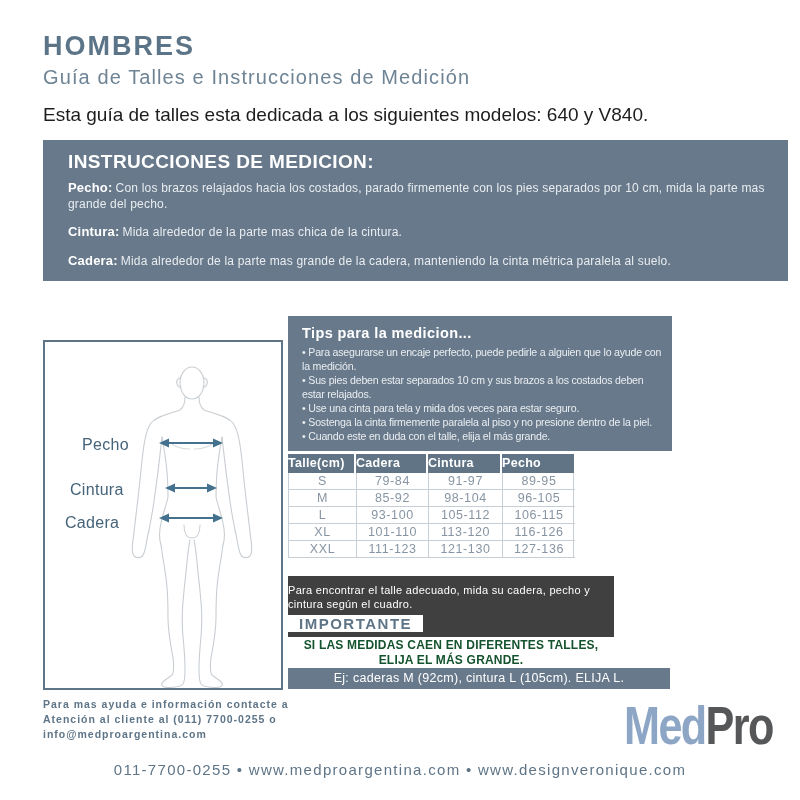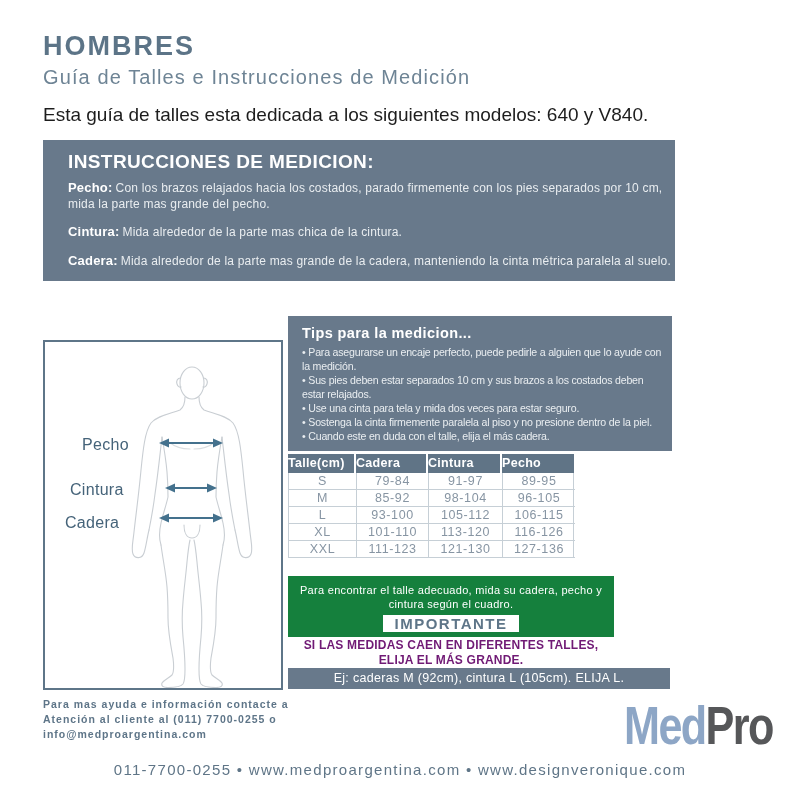--- a/index.html
+++ b/index.html
@@ -7,21 +7,21 @@
           font-family:"Liberation Sans", sans-serif; overflow:hidden; }
 
   
   .title { position:absolute; left:43px; top:31px; font-size:27px; font-weight:bold;
            letter-spacing:2px; color:#5c7487; }
   .subtitle { position:absolute; left:43px; top:66px; font-size:20px;
               letter-spacing:1.1px; color:#6e8495; }
   .intro { position:absolute; left:43px; top:104px; font-size:19px; color:#1d1d1d; }
 
   
-  .instr-box { position:absolute; left:43px; top:140px; width:632px; height:141px;
+  .instr-box { position:absolute; left:43px; top:140px; width:745px; height:141px;
                background:#68798b; box-sizing:border-box; padding:11px 4px 0 25px; }
   .instr-heading { color:#ffffff; font-size:19px; font-weight:bold; letter-spacing:0.4px; }
   .instr-item { margin-top:7px; font-size:12px; line-height:1.28; color:#e9edf0; letter-spacing:0.2px; }
   .instr-item + .instr-item { margin-top:12px; }
   .instr-label { font-weight:bold; color:#ffffff; font-size:13px; margin-right:3px; }
 
   
   .tips-box { position:absolute; left:288px; top:316px; width:384px; height:135px;
               background:#68798b; box-sizing:border-box; padding:9px 8px 0 14px; }
   .tips-heading { color:#ffffff; font-weight:bold; font-size:14.5px; letter-spacing:0.4px; }
@@ -45,26 +45,26 @@
               height:19px; line-height:19px; text-align:left; letter-spacing:0.3px; }
   .tbl-head .hdr-cell:not(:last-child) { border-right:2px solid #ffffff; }
   .tbl-body { display:grid; grid-template-columns:68px 72px 74px 72px;
               border-left:1px solid #c6cfd6; border-right:1px solid #c6cfd6; }
   .data-cell { font-size:12.5px; color:#8795a3; height:16px; line-height:16px;
                text-align:center; border-bottom:1px solid #c6cfd6; letter-spacing:0.6px; }
   .data-cell:not(.last-col) { border-right:1px solid #c6cfd6; }
 
   
   .finder-band1 { position:absolute; left:288px; top:576px; width:326px; height:61px;
-                  background:#15803d; color:#ffffff; text-align:center; font-size:11px;
+                  background:#404040; color:#ffffff; font-size:11px;
                   line-height:1.3; box-sizing:border-box; padding-top:7px; letter-spacing:0.3px; }
   .badge { display:inline-block; background:#ffffff; color:#5e7588; font-weight:bold;
            font-size:15px; letter-spacing:1.5px; padding:0 11px; margin-top:3px; line-height:17px; }
   .finder-warning { position:absolute; left:288px; top:638px; width:326px; text-align:center;
-                    color:#701a75; font-weight:bold; font-size:12px; line-height:1.25;
+                    color:#14532d; font-weight:bold; font-size:12px; line-height:1.25;
                     letter-spacing:0.2px; }
   .finder-example { position:absolute; left:288px; top:668px; width:382px; height:21px;
                     background:#68798b; color:#ffffff; text-align:center; font-size:12.5px;
                     line-height:21px; letter-spacing:0.3px; }
 
   
   .contact { position:absolute; left:43px; top:697px; color:#5e7588; font-size:10.5px;
              font-weight:bold; letter-spacing:1px; line-height:1.42; }
   .logo { position:absolute; left:624px; top:700px; font-size:54px; font-weight:bold;
           letter-spacing:-2px; line-height:0.95; transform:scaleX(0.8); transform-origin:left top;
@@ -96,21 +96,21 @@
     </div>
   </div>
 
   <div class="tips-box">
     <div class="tips-heading">Tips para la medicion...</div>
     <ul class="tips-list">
       <li>Para asegurarse un encaje perfecto, puede pedirle a alguien que lo ayude con la medición.</li>
       <li>Sus pies deben estar separados 10 cm y sus brazos a los costados deben estar relajados.</li>
       <li>Use una cinta para tela y mida dos veces para estar seguro.</li>
       <li>Sostenga la cinta firmemente paralela al piso y no presione dentro de la piel.</li>
-      <li>Cuando este en duda con el talle, elija el más cadera.</li>
+      <li>Cuando este en duda con el talle, elija el más grande.</li>
     </ul>
   </div>
 
   <div class="figure-box">
     <svg width="236" height="346" viewBox="0 0 236 346">
       <g fill="none" stroke="#c9ced3" stroke-width="1.1" stroke-linecap="round">
 
         <ellipse cx="147" cy="41" rx="12" ry="16"></ellipse>
         <path d="M135.5,36 c-3,0 -4.5,3 -3.5,6 c0.8,2.5 2.5,3.6 4,2.9"></path>
         <path d="M158.5,36 c3,0 4.5,3 3.5,6 c-0.8,2.5 -2.5,3.6 -4,2.9"></path>

